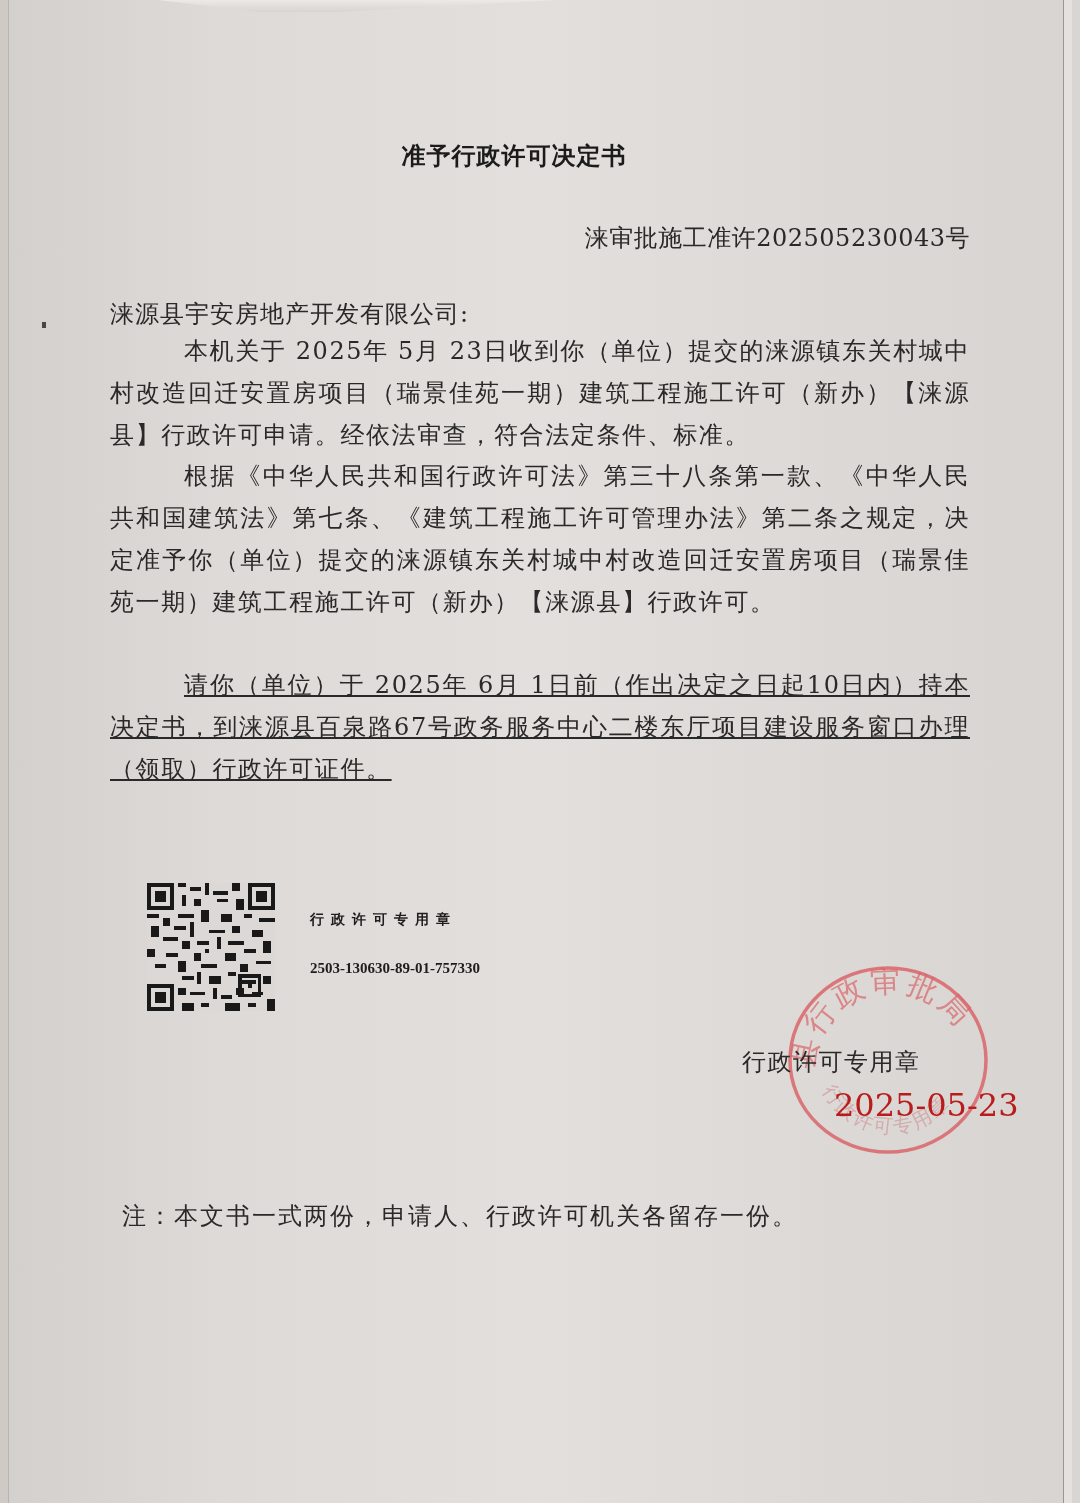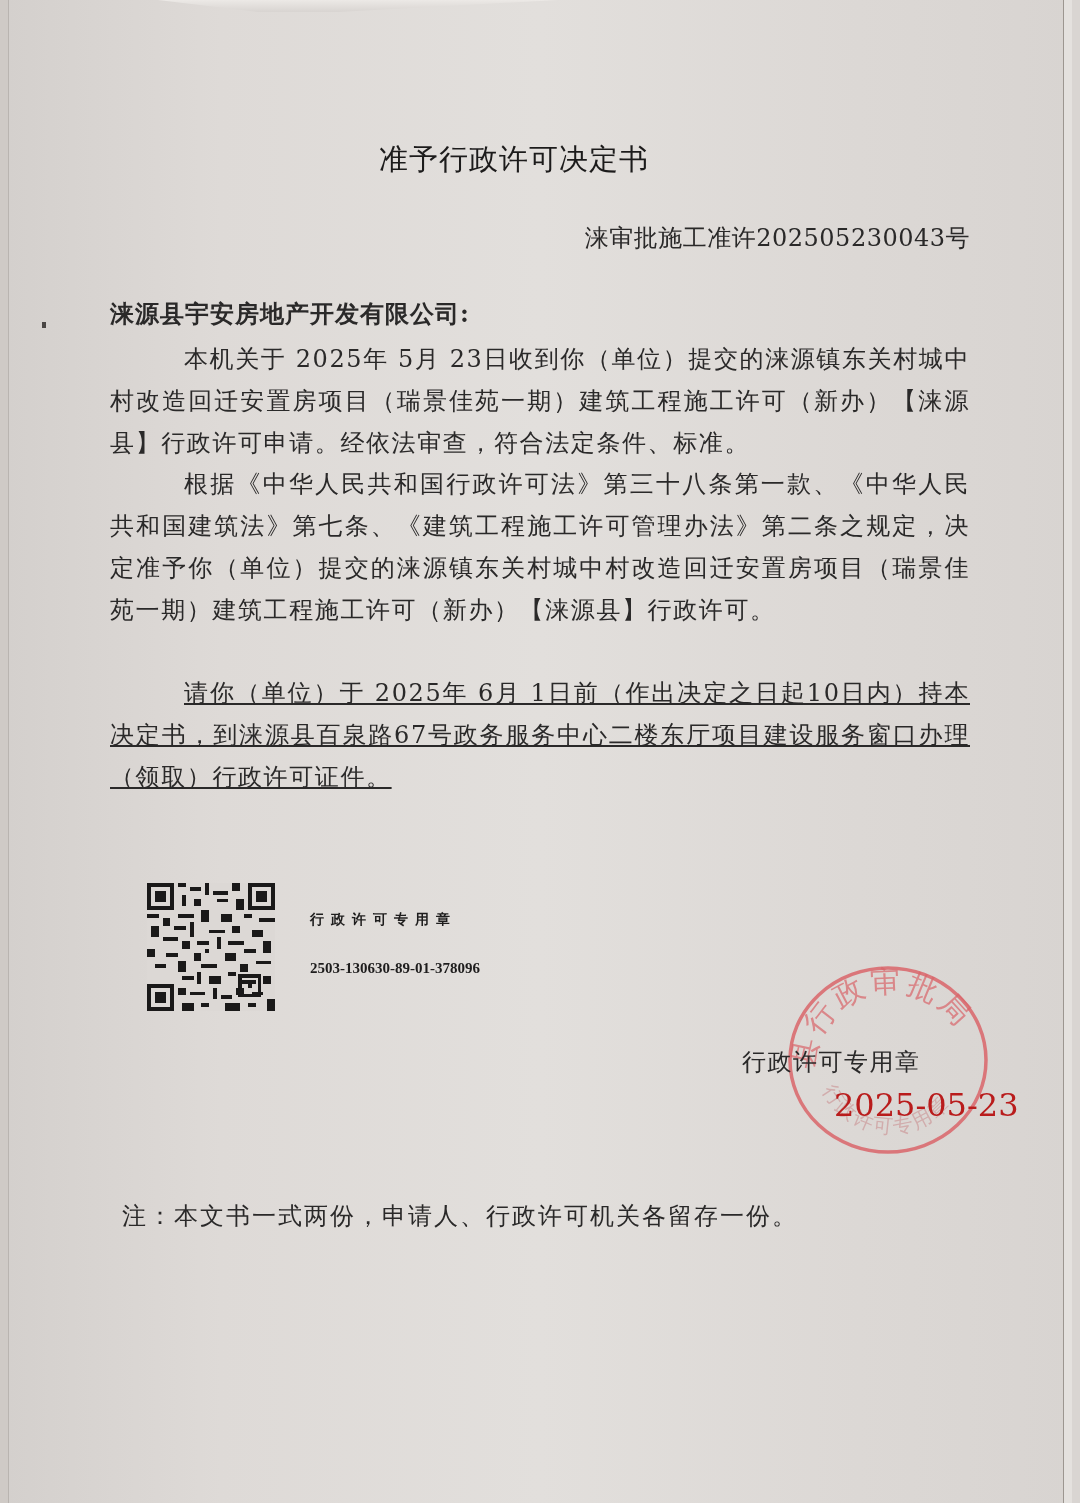--- a/index.html
+++ b/index.html
@@ -49,54 +49,52 @@
       background: linear-gradient(180deg, #ece9e6 0%, #d8d4d1 100%);
       clip-path: polygon(0 0, 100% 0, 45% 100%, 25% 100%);
     }
     .title {
       position: absolute;
       left: 0;
       width: 1028px;
       top: 140px;
       text-align: center;
       font-family: "DejaVu Sans", "Liberation Sans", sans-serif;
-      font-weight: normal;
-      font-size: 29px;
+      font-weight: bold;
+      font-size: 24px;
       color: #1c1b1b;
       letter-spacing: 1px;
     }
     .doc-number {
       position: absolute;
       right: 110px;
       top: 222px;
       font-size: 24px;
       color: #2a2929;
       letter-spacing: 0.5px;
       margin-left: 48px;
     }
     .recipient {
       position: absolute;
       left: 110px;
       top: 298px;
       font-size: 24px;
       color: #2a2929;
       letter-spacing: 1px;
-      font-weight: bold;
     }
     .para {
       position: absolute;
       left: 110px;
       width: 860px;
       font-size: 24px;
       line-height: 42px;
       color: #2a2929;
       letter-spacing: 1.6px;
       text-indent: 74px;
       text-align: justify;
-      margin-top: 8px;
     }
     .para.p1 { top: 330px; }
     .para.p2 { top: 455px; }
     .para.p3 { top: 664px; text-decoration: underline; }
     .qr {
       position: absolute;
       left: 145px;
       top: 883px;
       width: 132px;
       height: 128px;
@@ -243,21 +241,21 @@
       <rect x="31" y="30" width="2" height="3"></rect>
     <rect x="9" y="31" width="3" height="2"></rect>
       <rect x="14" y="31" width="2" height="1"></rect>
       <rect x="20" y="31" width="4" height="2"></rect>
       <rect x="26" y="31" width="2" height="1"></rect>
     <rect x="24" y="24" width="5" height="5" fill="none" stroke="#1a1919" stroke-width="1"></rect>
       <rect x="26" y="26" width="1" height="1"></rect>
   </g>
 </svg>
 <div class="qr-caption">行政许可专用章</div>
-<div class="qr-code-num">2503-130630-89-01-378096</div>
+<div class="qr-code-num">2503-130630-89-01-757330</div>
 
 <svg class="stamp" viewBox="0 0 210 200">
   <defs>
     <path id="arcTop" d="M 30 110 A 78 78 0 0 1 180 80"></path>
     <path id="arcBot" d="M 40 130 A 75 75 0 0 0 170 140"></path>
   </defs>
   <ellipse cx="105" cy="100" rx="98" ry="92" fill="none" stroke="#d9656a" stroke-width="3.5" opacity="0.85"></ellipse>
   <text font-family="DejaVu Sans, sans-serif" font-size="30" fill="#d9656a" opacity="0.7" letter-spacing="4">
     <textPath href="#arcTop">县行政审批局</textPath>
   </text>

